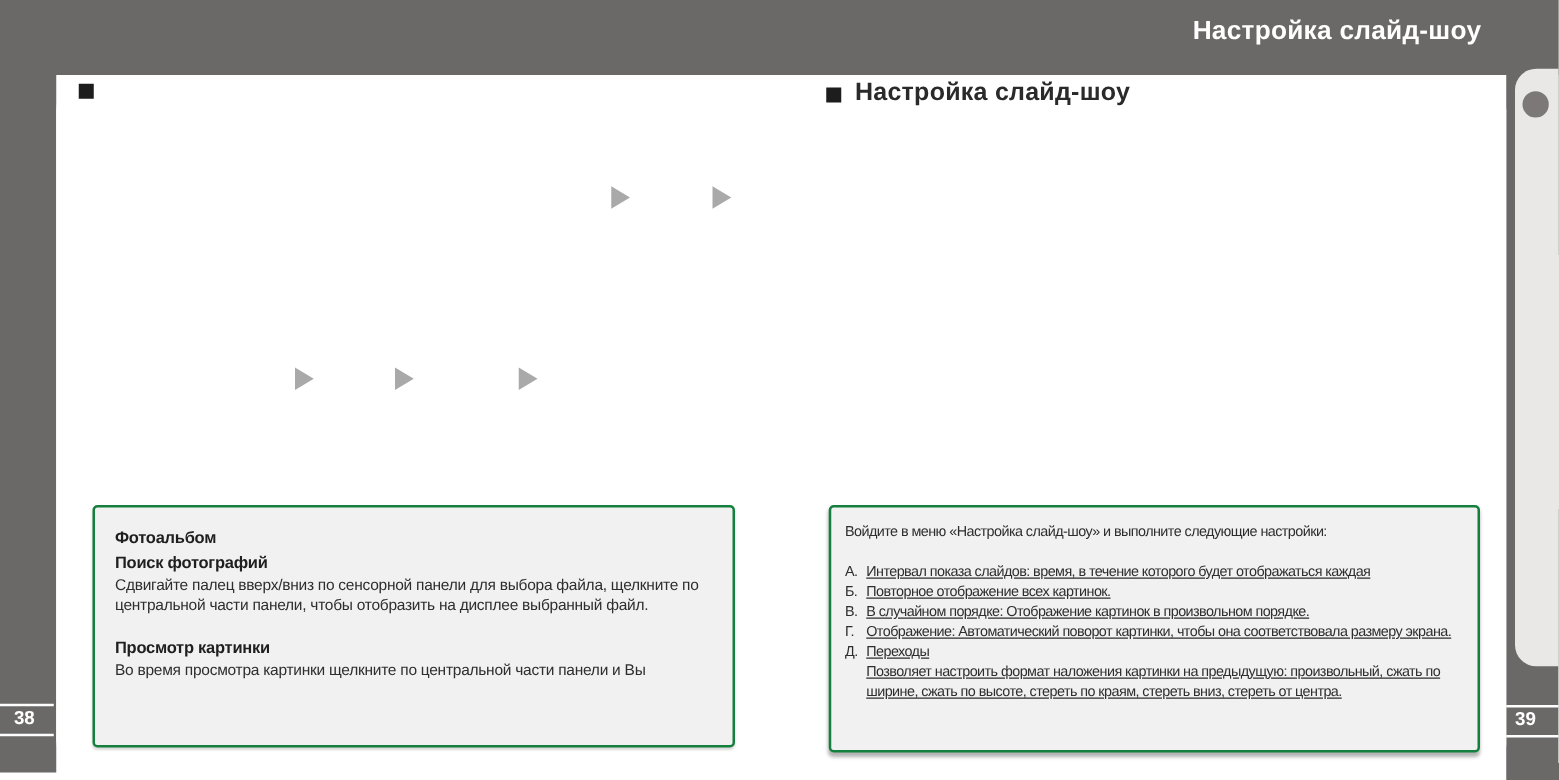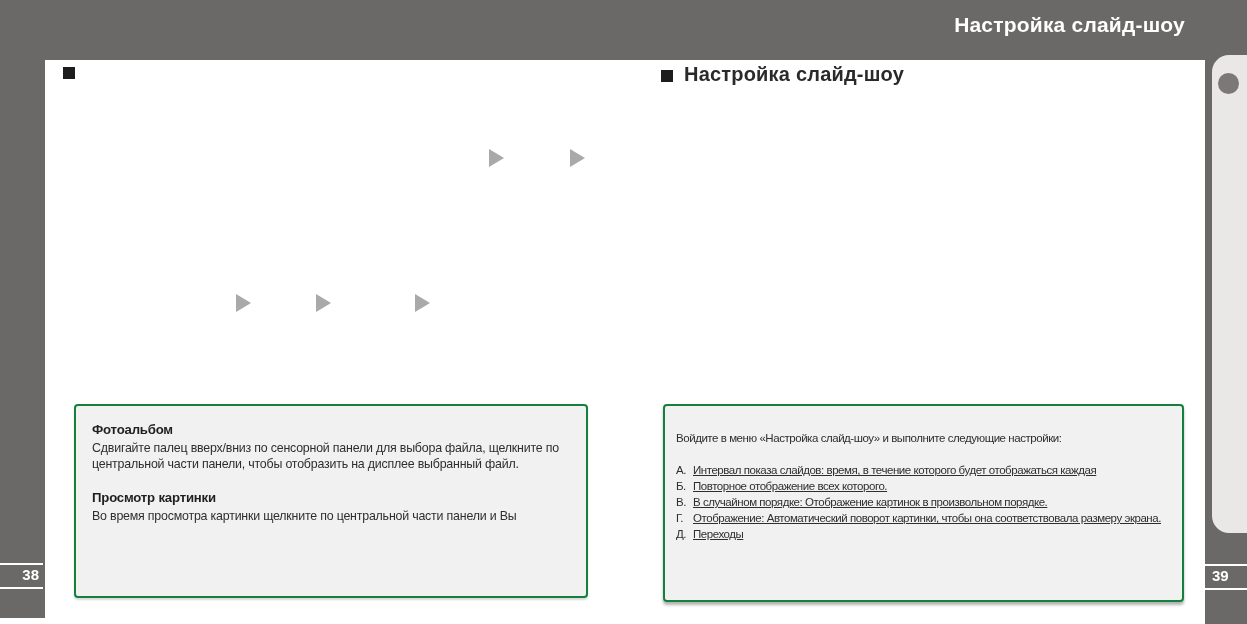--- a/index.html
+++ b/index.html
@@ -37,21 +37,21 @@
     border-radius:50%; background:#7b7877;
   }
 
   
   .tab-line { position:absolute; height:2px; background:#ffffff; }
   .tab-38-line1 { left:0; top:563px; width:43px; }
   .tab-38-line2 { left:0; top:587px; width:43px; }
   .tab-39-line1 { left:1205px; top:564px; width:42px; }
   .tab-39-line2 { left:1205px; top:588px; width:42px; }
   .page-num { position:absolute; color:#ffffff; font-size:15px; font-weight:bold; }
-  .page-num-38 { left:0; top:566px; width:39px; text-align:right; }
+  .page-num-38 { left:0; top:566px; width:39px; text-align:center; }
   .page-num-39 { left:1212px; top:567px; width:30px; text-align:left; }
 
   
   .sq-bullet { position:absolute; width:12px; height:12px; background:#1d1d1d; }
   .sq-left  { left:63px; top:67px; }
   .sq-right { left:661px; top:70px; }
   .section-heading {
     position:absolute; left:684px; top:63px;
     font-size:20px; font-weight:bold; color:#2a2a2a; letter-spacing:0.2px;
   }
@@ -79,21 +79,21 @@
     left:74px; top:404px; width:514px; height:194px;
     padding:14px 16px; font-size:12.4px; line-height:16px; letter-spacing:-0.2px;
     box-shadow:0 2px 2px rgba(0,0,0,0.15);
   }
   .box-left h4 { font-size:13.2px; line-height:20px; color:#1f1f1f; }
   .box-left p  { margin:0; }
   .lb-gap { height:16px; }
 
   .box-right {
     left:663px; top:404px; width:521px; height:198px;
-    padding:24px 10px 10px 11px; font-size:11.5px; line-height:16px; letter-spacing:-0.45px;
+    padding:12px 10px 10px 11px; font-size:11.5px; line-height:16px; letter-spacing:-0.45px;
     box-shadow:0 3px 3px rgba(0,0,0,0.3);
   }
   .rb-gap { height:16px; }
   .rb-item { display:flex; }
   .rb-label { width:17px; flex:0 0 17px; }
   .rb-text { flex:1 1 auto; min-width:0; }
   .rb-line { display:block;text-decoration:underline; }
   .rb-line.nowrap { white-space:nowrap; }
 </style>
 </head>
@@ -126,41 +126,42 @@
   <div class="section-heading">Настройка слайд-шоу</div>
 
   <div class="play-arrow pa-1"></div>
   <div class="play-arrow pa-2"></div>
   <div class="play-arrow pa-3"></div>
   <div class="play-arrow pa-4"></div>
   <div class="play-arrow pa-5"></div>
 
   <div class="info-box box-left">
     <h4>Фотоальбом</h4>
+    <h4>Поиск фотографий</h4>
     <p>Сдвигайте палец вверх/вниз по сенсорной панели для выбора файла, щелкните по центральной части панели, чтобы отобразить на дисплее выбранный файл.</p>
     <div class="lb-gap"></div>
     <h4>Просмотр картинки</h4>
     <p>Во время просмотра картинки щелкните по центральной части панели и Вы</p>
   </div>
 
   <div class="info-box box-right">
     <div>Войдите в меню «Настройка слайд-шоу» и выполните следующие настройки:</div>
     <div class="rb-gap"></div>
 
     <div class="rb-item">
       <span class="rb-label">А.</span>
       <span class="rb-text">
         <span class="rb-line">Интервал показа слайдов: время, в течение которого будет отображаться каждая</span>
       </span>
     </div>
 
     <div class="rb-item">
       <span class="rb-label">Б.</span>
       <span class="rb-text">
-        <span class="rb-line">Повторное отображение всех которого.</span>
+        <span class="rb-line">Повторное отображение всех картинок.</span>
       </span>
     </div>
 
     <div class="rb-item">
       <span class="rb-label">В.</span>
       <span class="rb-text">
         <span class="rb-line">В случайном порядке: Отображение картинок в произвольном порядке.</span>
       </span>
     </div>
 
@@ -168,17 +169,18 @@
       <span class="rb-label">Г.</span>
       <span class="rb-text">
         <span class="rb-line nowrap">Отображение: Автоматический поворот картинки, чтобы она соответствовала размеру экрана.</span>
       </span>
     </div>
 
     <div class="rb-item">
       <span class="rb-label">Д.</span>
       <span class="rb-text">
         <span class="rb-line">Переходы</span>
+        <span class="rb-line">Позволяет настроить формат наложения картинки на предыдущую: произвольный, сжать по ширине, сжать по высоте, стереть по краям, стереть вниз, стереть от центра.</span>
       </span>
     </div>
   </div>
 
 </div>
 
 </body></html>

